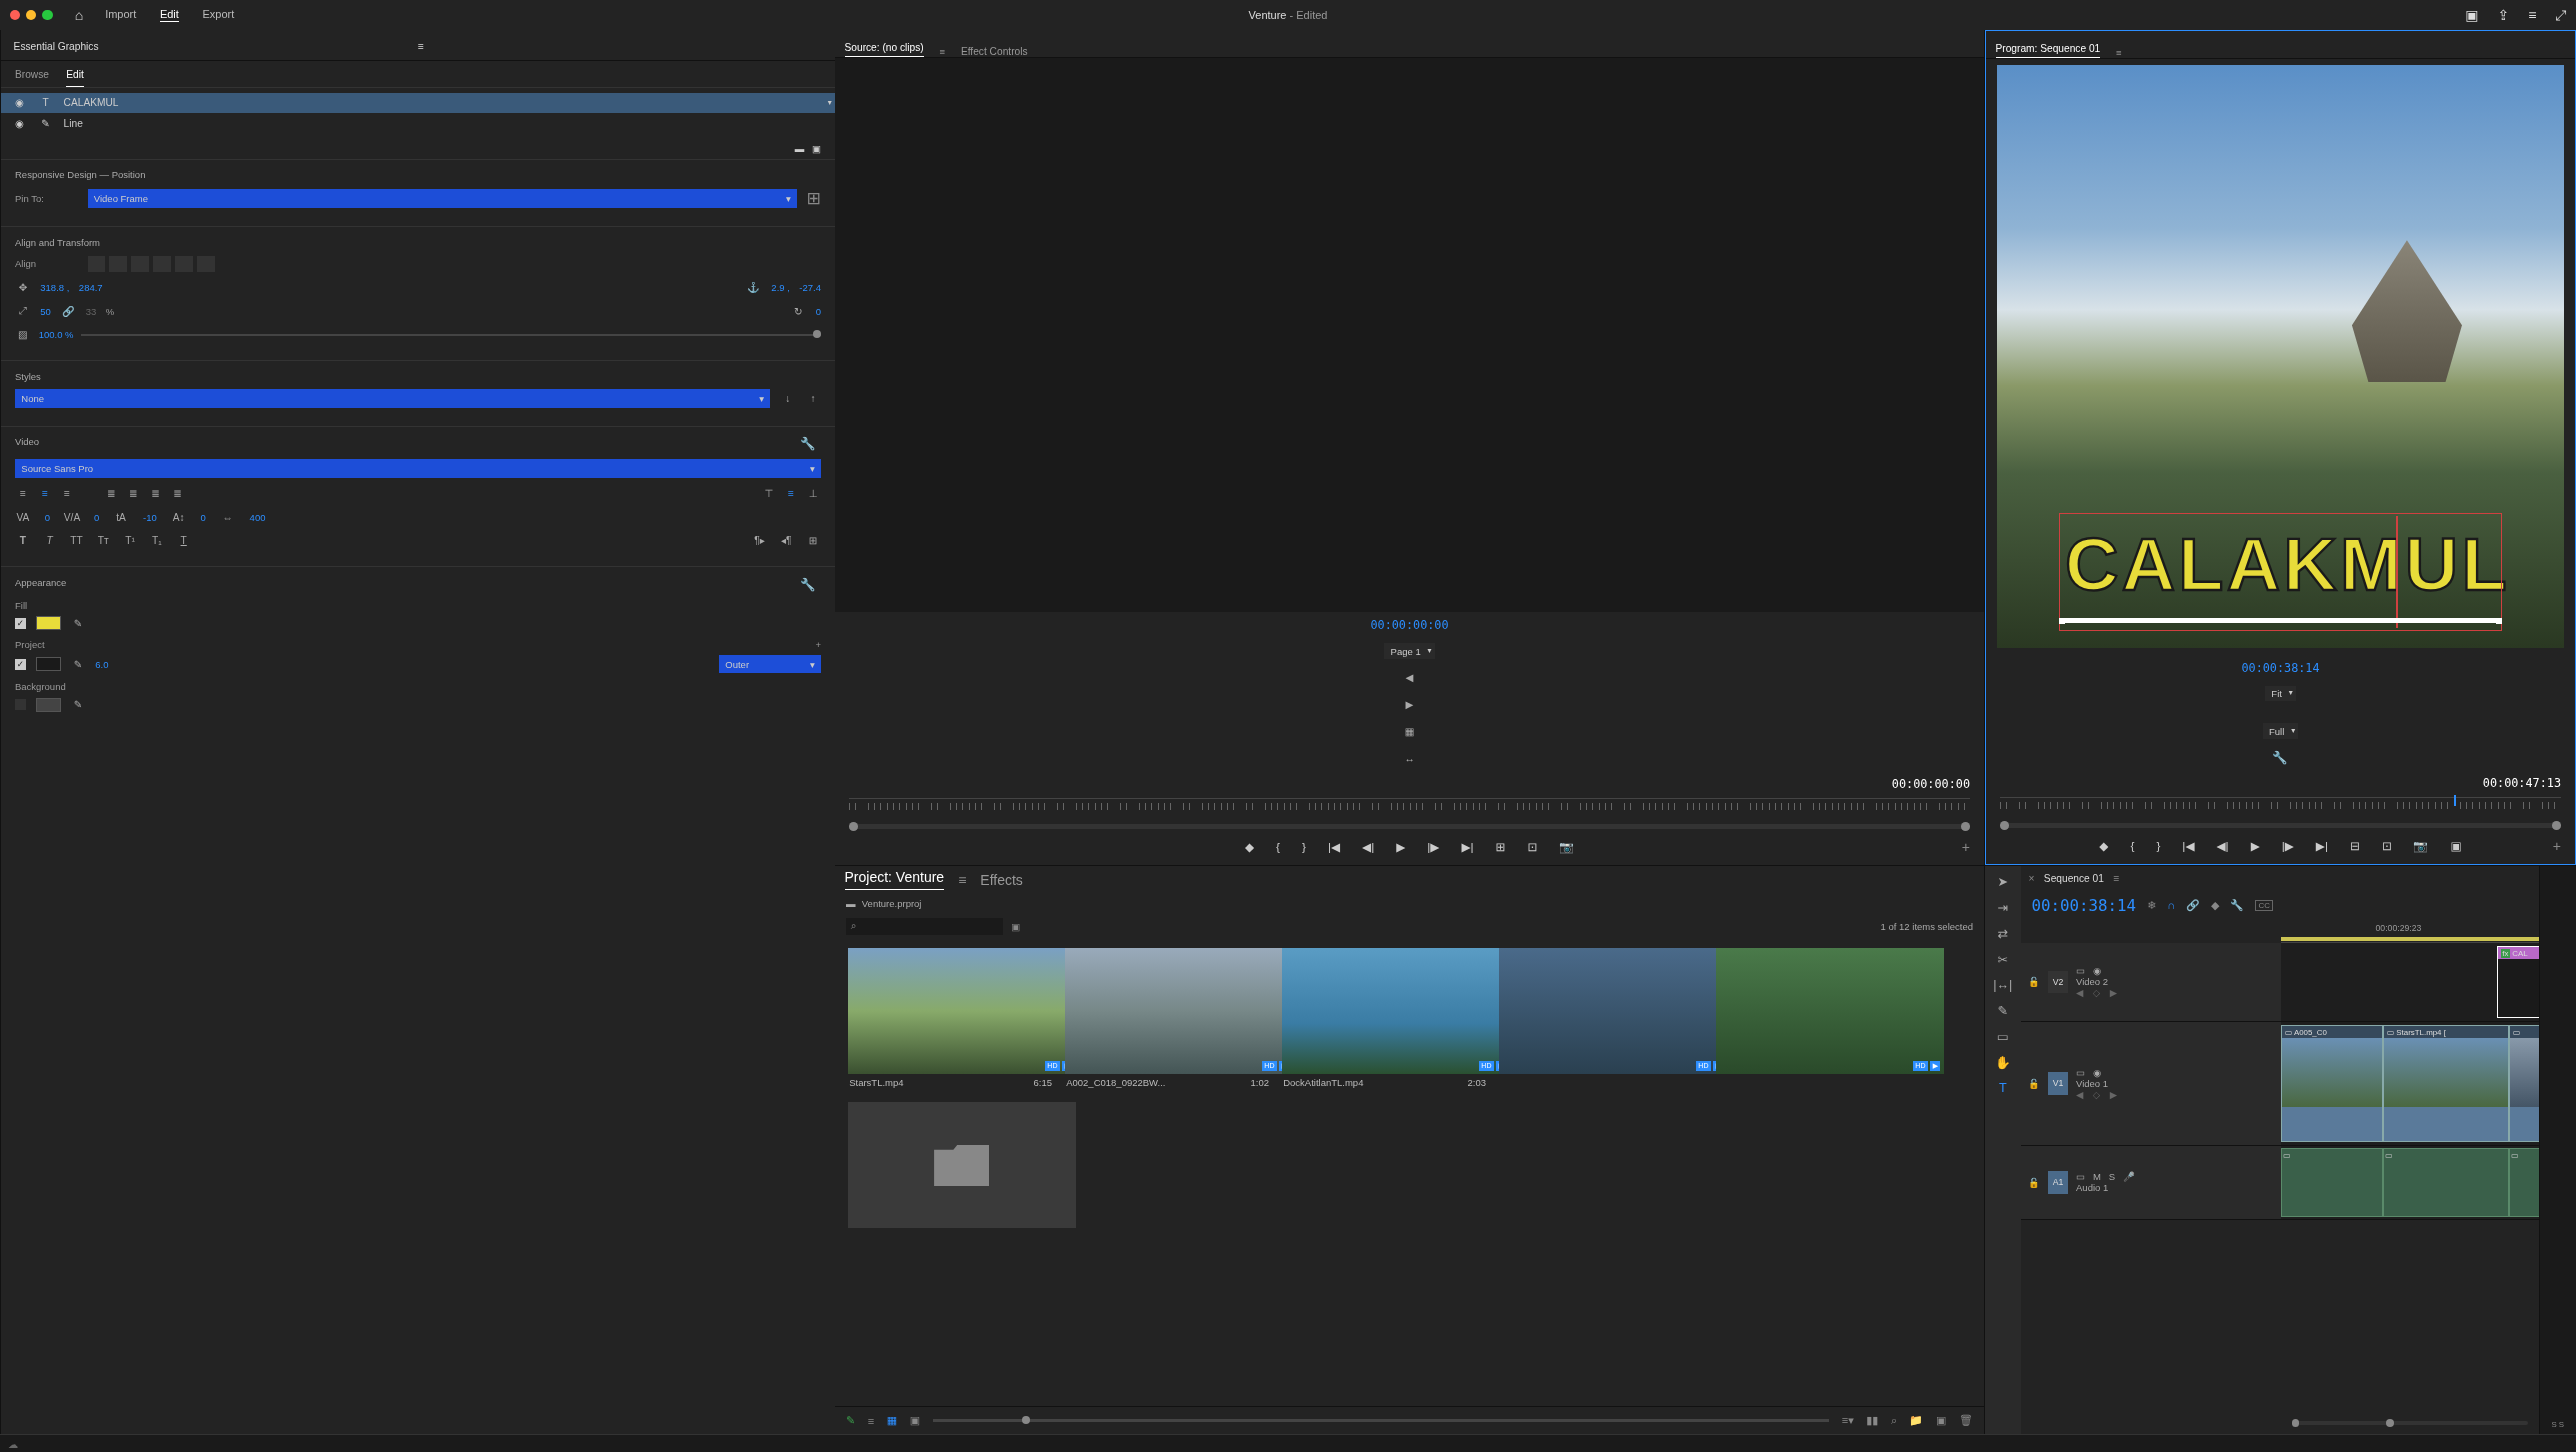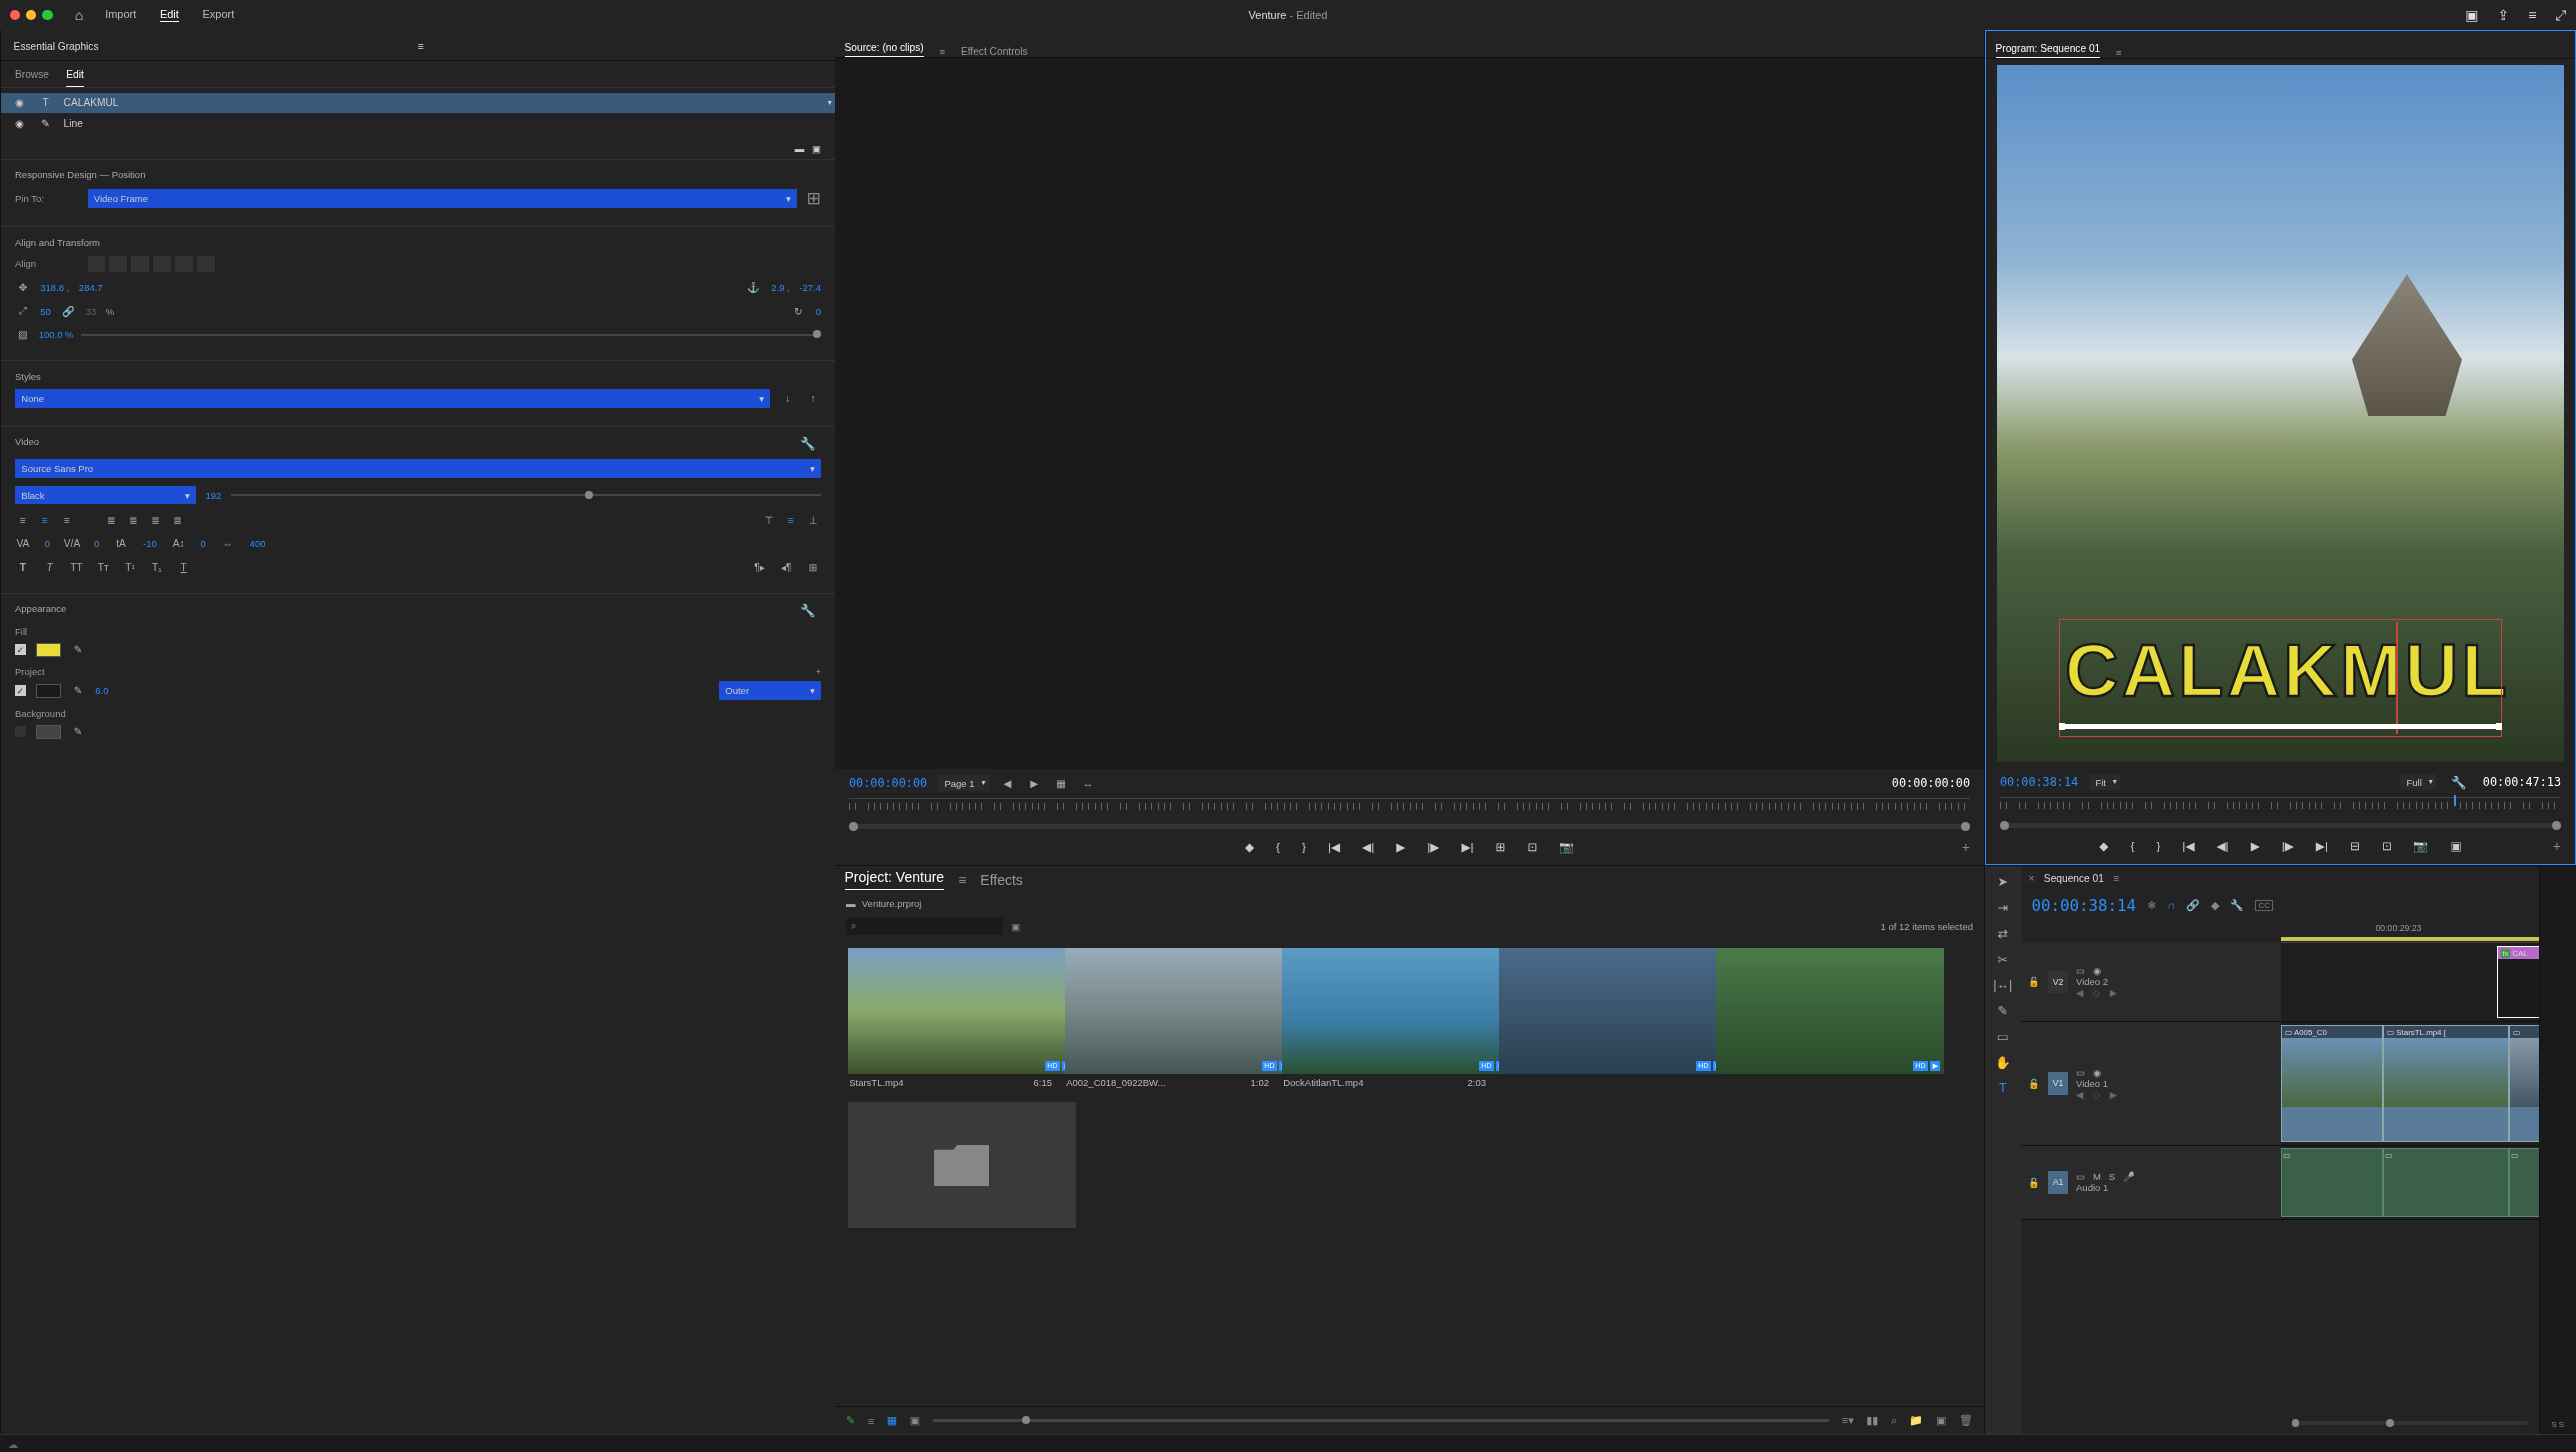--- a/index.html
+++ b/index.html
@@ -22,21 +22,21 @@
 
 .main { flex: 1; display: grid; grid-template-columns: 835px 1150px 591px; grid-template-rows: 835px 1fr; }
 
 
 .source-panel { background: #232323; border-right: 0.8px solid #111; display: flex; flex-direction: column; }
 .panel-tabs { height: 28px; display: flex; align-items: flex-end; padding: 0 9.5px; gap: 15.8px; border-bottom: 0.8px solid #111; }
 .panel-tabs .tab-item { color: #999; font-size: 10.2px; }
 .panel-tabs .tab-item.active { color: #fff; border-bottom: 0.8px solid #fff; padding-bottom: 3.2px; }
 .panel-tabs .dots { color: #888; }
 .monitor-body { flex: 1; background: #1a1a1a; }
-.monitor-ctrl { padding: 6.3px 14px; display: flex; align-items: center; gap: 11px; }
+.monitor-ctrl { padding: 6.3px 14px; display: flex; align-items: center; gap: 11px; flex-direction: column; }
 .tc { color: #2c8eff; font-family: monospace; font-size: 11.8px; }
 .tc-right { margin-left: auto; color: #fff; font-family: monospace; font-size: 11.8px; }
 .sel { background: #2a2a2a; color: #ccc; padding: 2.4px 14px 2.4px 6.3px; border: none; font-size: 9.5px; position: relative; }
 .sel::after { content: '▾'; position: absolute; right: 3.2px; font-size: 7.9px; }
 .ruler { height: 23.6px; background: #232323; margin: 0 14px; position: relative; border-top: 0.8px solid #444; }
 .ruler::before { content: ''; position: absolute; left: 0; right: 0; top: 4.7px; height: 6.3px; background: repeating-linear-gradient(90deg, #666 0, #666 0.8px, transparent 0.8px, transparent 6.3px); }
 .scrub-track { height: 4.7px; background: #333; border-radius: 2.4px; position: relative; }
 .scrub-dot { width: 8.7px; height: 8.7px; background: #888; border-radius: 50%; position: absolute; top: -2.4px; }
 .transport { display: flex; justify-content: center; gap: 22px; padding: 11px 0; color: #ccc; font-size: 11.8px; align-items: center; position: relative; }
 .transport .add { position: absolute; right: 14px; font-size: 14px; color: #888; }
@@ -348,27 +348,20 @@
       </div>
 
       <div class="eg-section">
         <div class="eg-section-title">
             <span>Video</span>
             <span class="wrench-ic">🔧</span>
           </div>
         <div class="eg-row">
             <span class="eg-select">Source Sans Pro</span>
           </div>
-        <div class="eg-row">
-          <span class="eg-select" style="flex:0 0 181px">Black</span>
-          <span class="eg-val">192</span>
-          <div class="slider-track" style="flex:1">
-              <span class="slider-thumb" style="left:60%"></span>
-            </div>
-        </div>
         <div class="eg-row" style="gap:6.3px">
           <span class="ic-btn">≡</span>
           <span class="ic-btn" style="color:#2c8eff">≡</span>
           <span class="ic-btn">≡</span>
           <span style="width:15.8px"></span>
           <span class="ic-btn">≣</span>
           <span class="ic-btn">≣</span>
           <span class="ic-btn">≣</span>
           <span class="ic-btn">≣</span>
           <span style="flex:1"></span>

